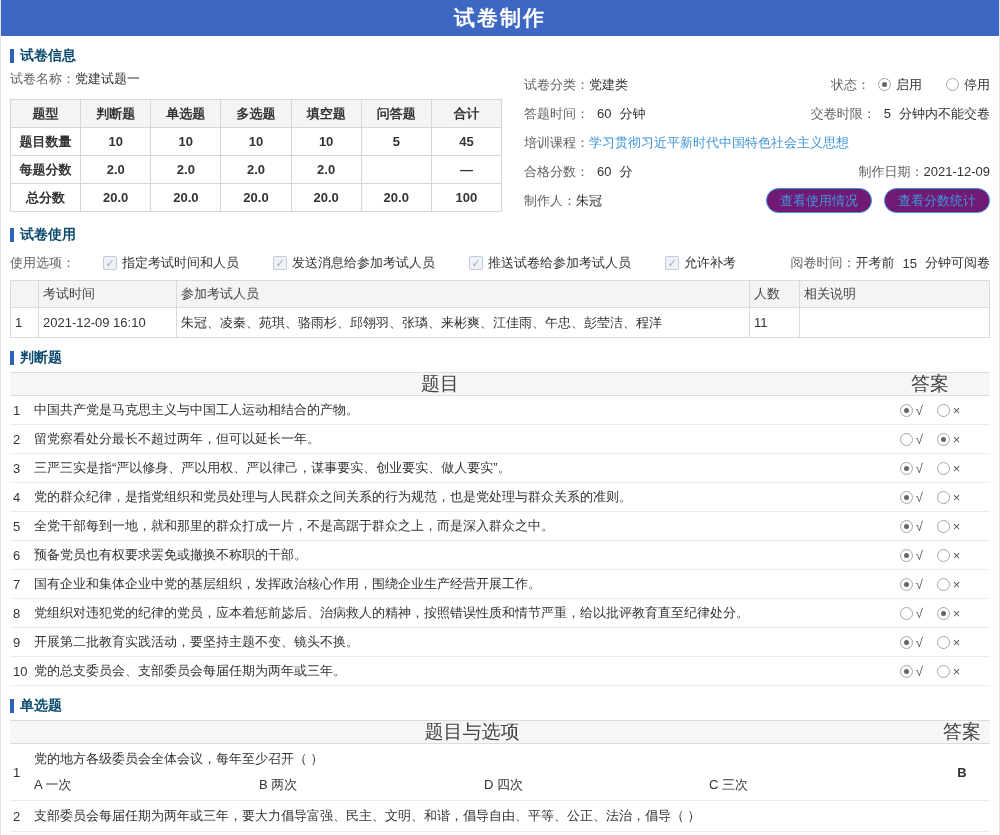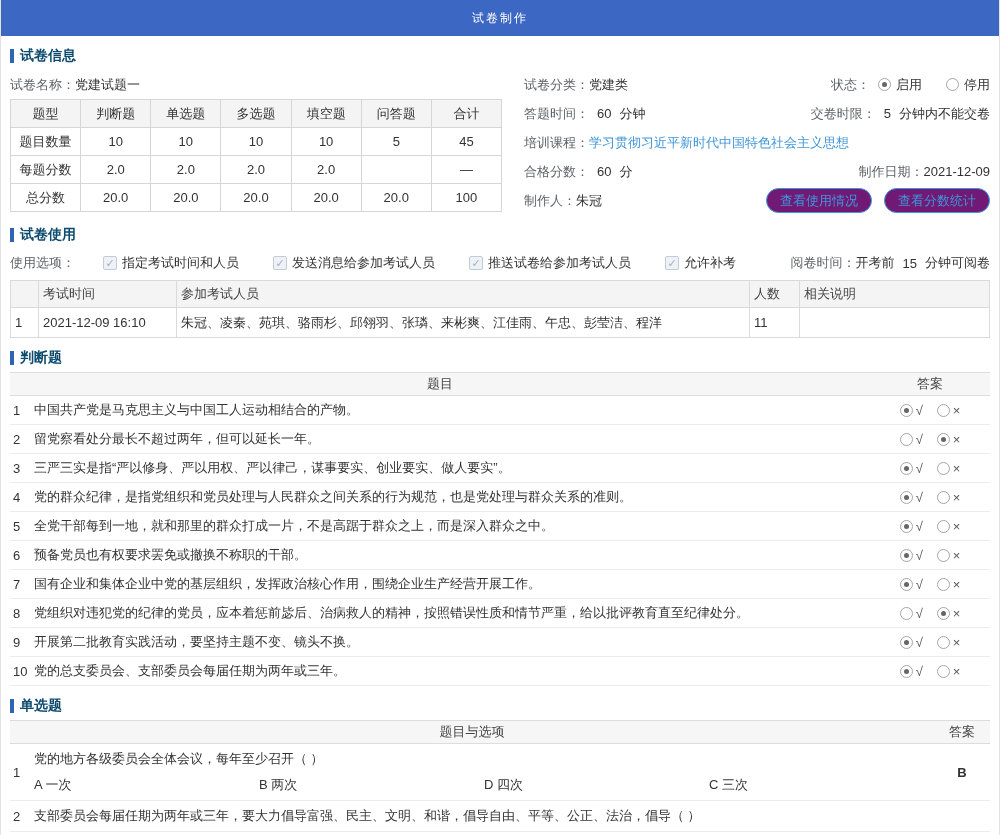--- a/index.html
+++ b/index.html
@@ -1,33 +1,33 @@
 <!DOCTYPE html>
 <html><head>
 <meta charset="utf-8">
 <style>
   *{box-sizing:border-box;margin:0;padding:0}
   html,body{width:1000px;height:835px}
   body{font-family:"Liberation Sans","DejaVu Sans",sans-serif;font-size:13px;color:#333;background:#fff;overflow:hidden}
   .page{width:1000px;height:835px;overflow:hidden;border-left:1px solid #e3e3e3;border-right:1px solid #e3e3e3}
   .app-header{height:36px;background:#3c68c3;display:flex;align-items:center;justify-content:center}
-  .app-title{color:#fff;font-size:12px;font-weight:normal;letter-spacing:2px}
+  .app-title{color:#fff;font-size:21px;font-weight:bold;letter-spacing:2px}
   .content{padding:0 9px}
   .section-header{display:flex;align-items:center;margin:10px 0 4px;height:20px}
   .section-bar{width:4px;height:14px;background:#2e64b5;margin-right:6px}
   .section-title{font-weight:bold;font-size:14px;color:#0c4a6e}
   .label{color:#5f6368}
   .value{color:#333}
   .blue{color:#3f95d8}
   
   .info-wrap{display:flex}
   .info-left{width:492px;flex:none}
-  .name-row{height:29px;display:flex;align-items:center}
+  .name-row{height:29px;display:flex;}
   .score-table{width:100%;border-collapse:collapse;table-layout:fixed}
-  .score-table th,.score-table td{border:1px solid #d6d6d6;height:28px;text-align:center;font-weight:normal;font-size:13px;color:#333;padding:0 2px}
+  .score-table th,.score-table td{border:1px solid #d6d6d6;height:28px;text-align:center;font-weight:bold;font-size:13px;color:#333;padding:0 2px}
   .score-table thead th{background:#f4f4f4}
   .info-right{flex:1;padding-left:22px;display:flex;flex-direction:column}
   .info-row{height:29px;display:flex;align-items:center;justify-content:space-between}
   .ir-left,.ir-right{display:flex;align-items:center}
   .num{margin:0 8px;color:#333}
   .course-link{text-decoration:none}
   
   .radio{display:inline-block;width:13px;height:13px;border:1px solid #a6a6a6;border-radius:50%;background:#fff;position:relative;flex:none;vertical-align:-2px}
   .radio.selected::after{content:"";position:absolute;left:3px;top:3px;width:5px;height:5px;border-radius:50%;background:#666}
   .checkbox{display:inline-flex;width:14px;height:14px;border:1px solid #c2cbd8;border-radius:2px;background:#eef2f7;color:#9daec4;font-size:11px;line-height:12px;align-items:center;justify-content:center;margin-right:5px;flex:none}
@@ -35,21 +35,21 @@
   
   .options-row{height:28px;display:flex;align-items:center}
   .option-item{display:inline-flex;align-items:center;margin-right:34px}
   .review-right{margin-left:auto;display:flex;align-items:center}
   .usage-table{width:100%;border-collapse:collapse;table-layout:fixed;margin-top:3px}
   .usage-table th,.usage-table td{border:1px solid #dadada;height:27px;text-align:left;font-weight:normal;font-size:13px;padding:0 4px;color:#333}
   .usage-table thead th{background:#f4f4f4;color:#444}
   .usage-table td.people{text-align:left;height:30px}
   .col-no{width:28px}.col-time{width:138px}.col-count{width:50px}.col-note{width:190px}
   
-  .q-header{display:flex;align-items:center;height:24px;background:#f6f6f6;border-top:1px solid #ddd;border-bottom:1px solid #ddd;color:#444;font-size:13px}
+  .q-header{display:flex;align-items:center;height:24px;background:#f6f6f6;border-top:1px solid #ddd;border-bottom:1px solid #ddd;color:#444;font-size:19px}
   .qh-q{flex:1;text-align:center}
   .qh-a{text-align:center}
   .w120{width:120px}
   .w56{width:56px}
   .q-row{display:flex;align-items:center;min-height:29px;border-bottom:1px solid #ececec}
   .q-no{width:24px;flex:none;padding-left:3px}
   .q-text{flex:1;padding-right:8px}
   .answer-group{width:120px;flex:none;display:flex;align-items:center;justify-content:center;gap:14px}
   .ans-pair{display:flex;align-items:center;gap:3px;color:#555}
   

